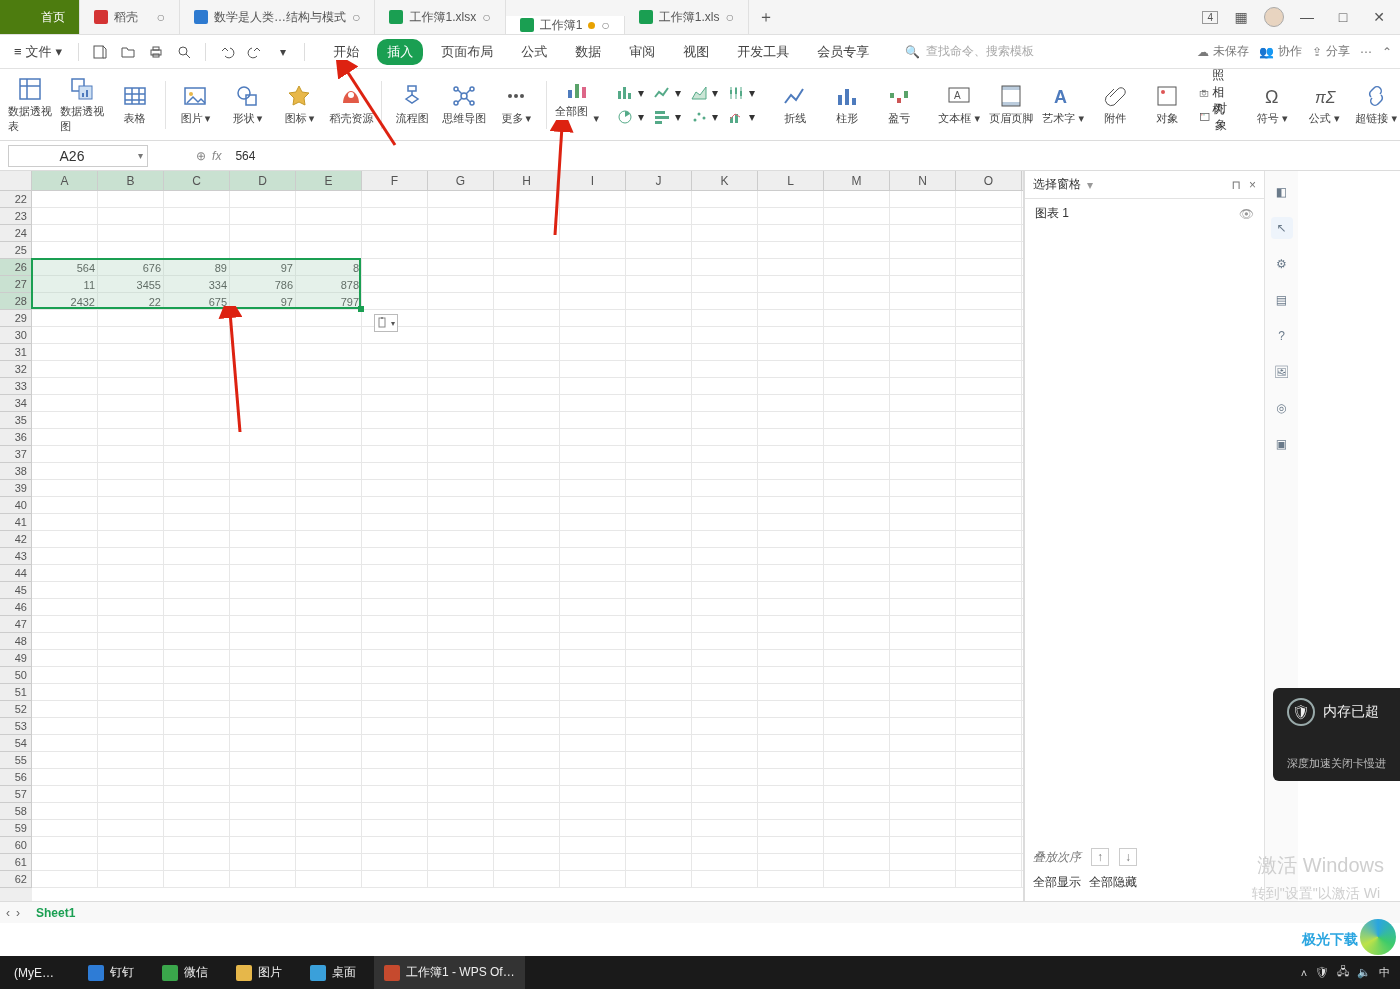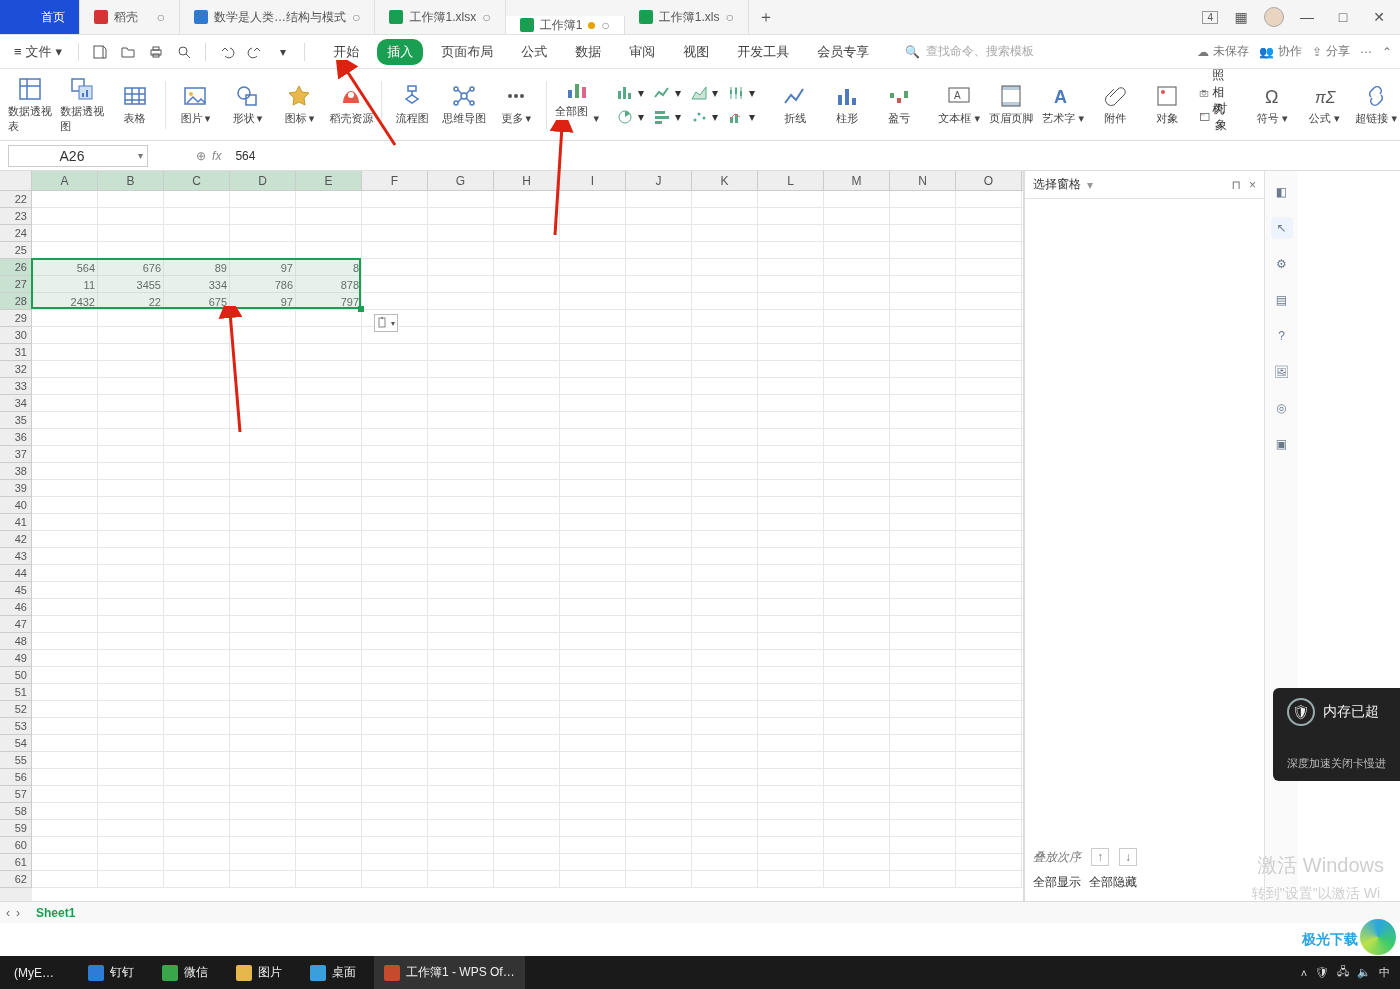--- a/index.html
+++ b/index.html
@@ -1,21 +1,21 @@
 <!DOCTYPE html>
 <html><head>
 <meta charset="utf-8">
 <style>
 * { box-sizing: border-box; margin: 0; padding: 0; font-family: "Microsoft YaHei", sans-serif; }
 body { width: 1400px; height: 989px; background: #fff; overflow: hidden; position: relative; font-size: 12px; color: #333; }
 
 
 .tab-bar { height: 35px; background: #f5f5f5; display: flex; align-items: stretch; border-bottom: 1px solid #e0e0e0; }
 .tab { display: flex; align-items: center; padding: 0 14px; min-width: 100px; border-right: 1px solid #e0e0e0; gap: 6px; font-size: 12px; color: #555; cursor: pointer; }
-.tab.home { background: #1d4ed8; color: #fff; min-width: 60px; justify-content: center; padding-left: 41px; }
+.tab.home { background: #4d7c0f; color: #fff; min-width: 60px; justify-content: center; padding-left: 41px; }
 .tab-icon { width: 14px; height: 14px; border-radius: 2px; display: inline-block; }
 .ico-red { background: #d43434; }
 .ico-blue { background: #2e7ad0; }
 .ico-green { background: #1a9f52; }
 .tab-close { margin-left: auto; color: #888; font-size: 14px; }
 .tab-dot { width: 7px; height: 7px; background: #e8a200; border-radius: 50%; }
 .tab.active { background: #fff; margin-top: 16px; }
 .tab-add { width: 34px; display: flex; align-items: center; justify-content: center; font-size: 16px; color: #555; }
 .title-right { margin-left: auto; display: flex; align-items: center; gap: 10px; padding-right: 8px; color: #555; }
 .title-right .winbtn { width: 26px; text-align: center; font-size: 14px; }
@@ -1336,20 +1336,24 @@
 
   <div class="sidepanel">
     <div class="sp-header">
       <span>选择窗格</span>
       <span style="color:#999;">▾</span>
       <div class="sp-right">
         <span>⊓</span>
         <span>×</span>
       </div>
     </div>
+    <div class="sp-item">
+      <span>图表 1</span>
+      <span class="eye">👁</span>
+    </div>
     <div class="sp-footer">
       <span>叠放次序</span>
       <span style="border:1px solid #ccc;padding:1px 5px;">↑</span>
       <span style="border:1px solid #ccc;padding:1px 5px;">↓</span>
     </div>
     <div style="display:flex;gap:8px;padding:0 8px 10px;">
       <div class="btn">全部显示</div>
       <div class="btn">全部隐藏</div>
     </div>
   </div>

